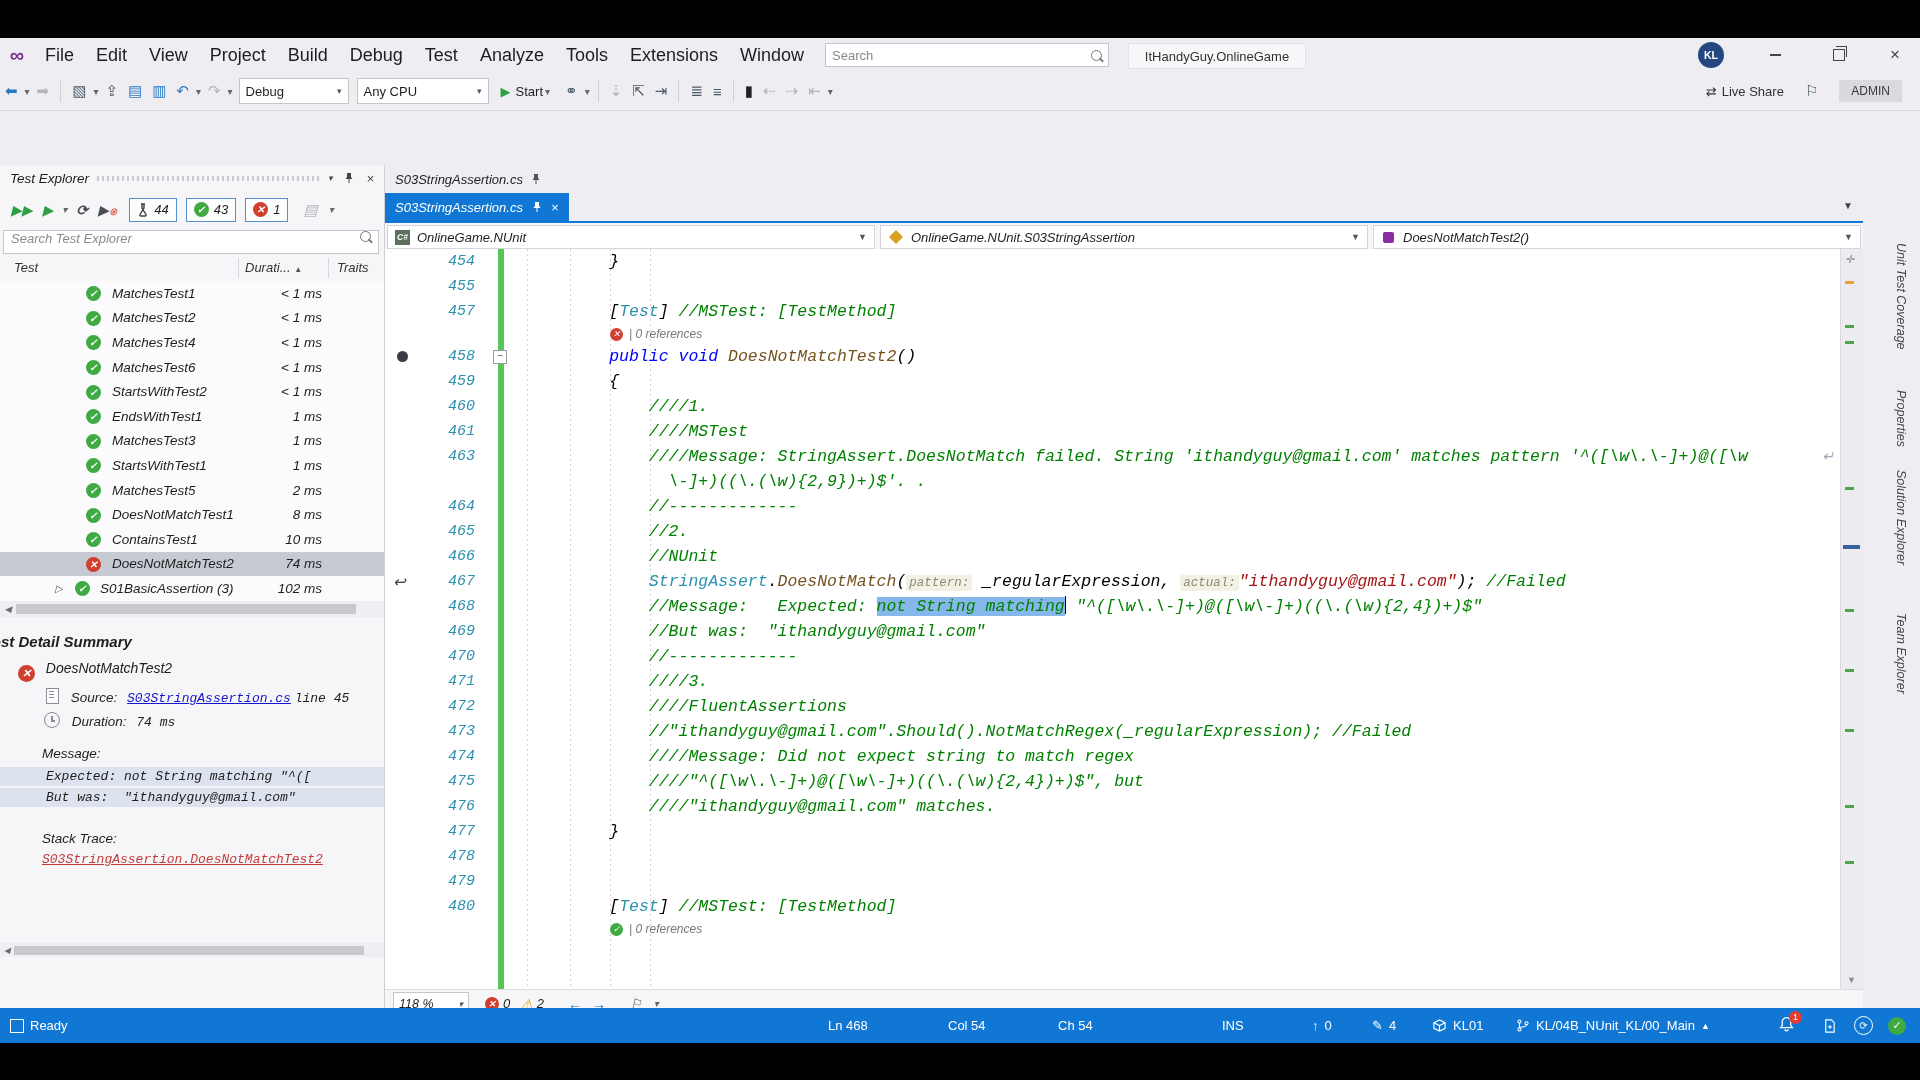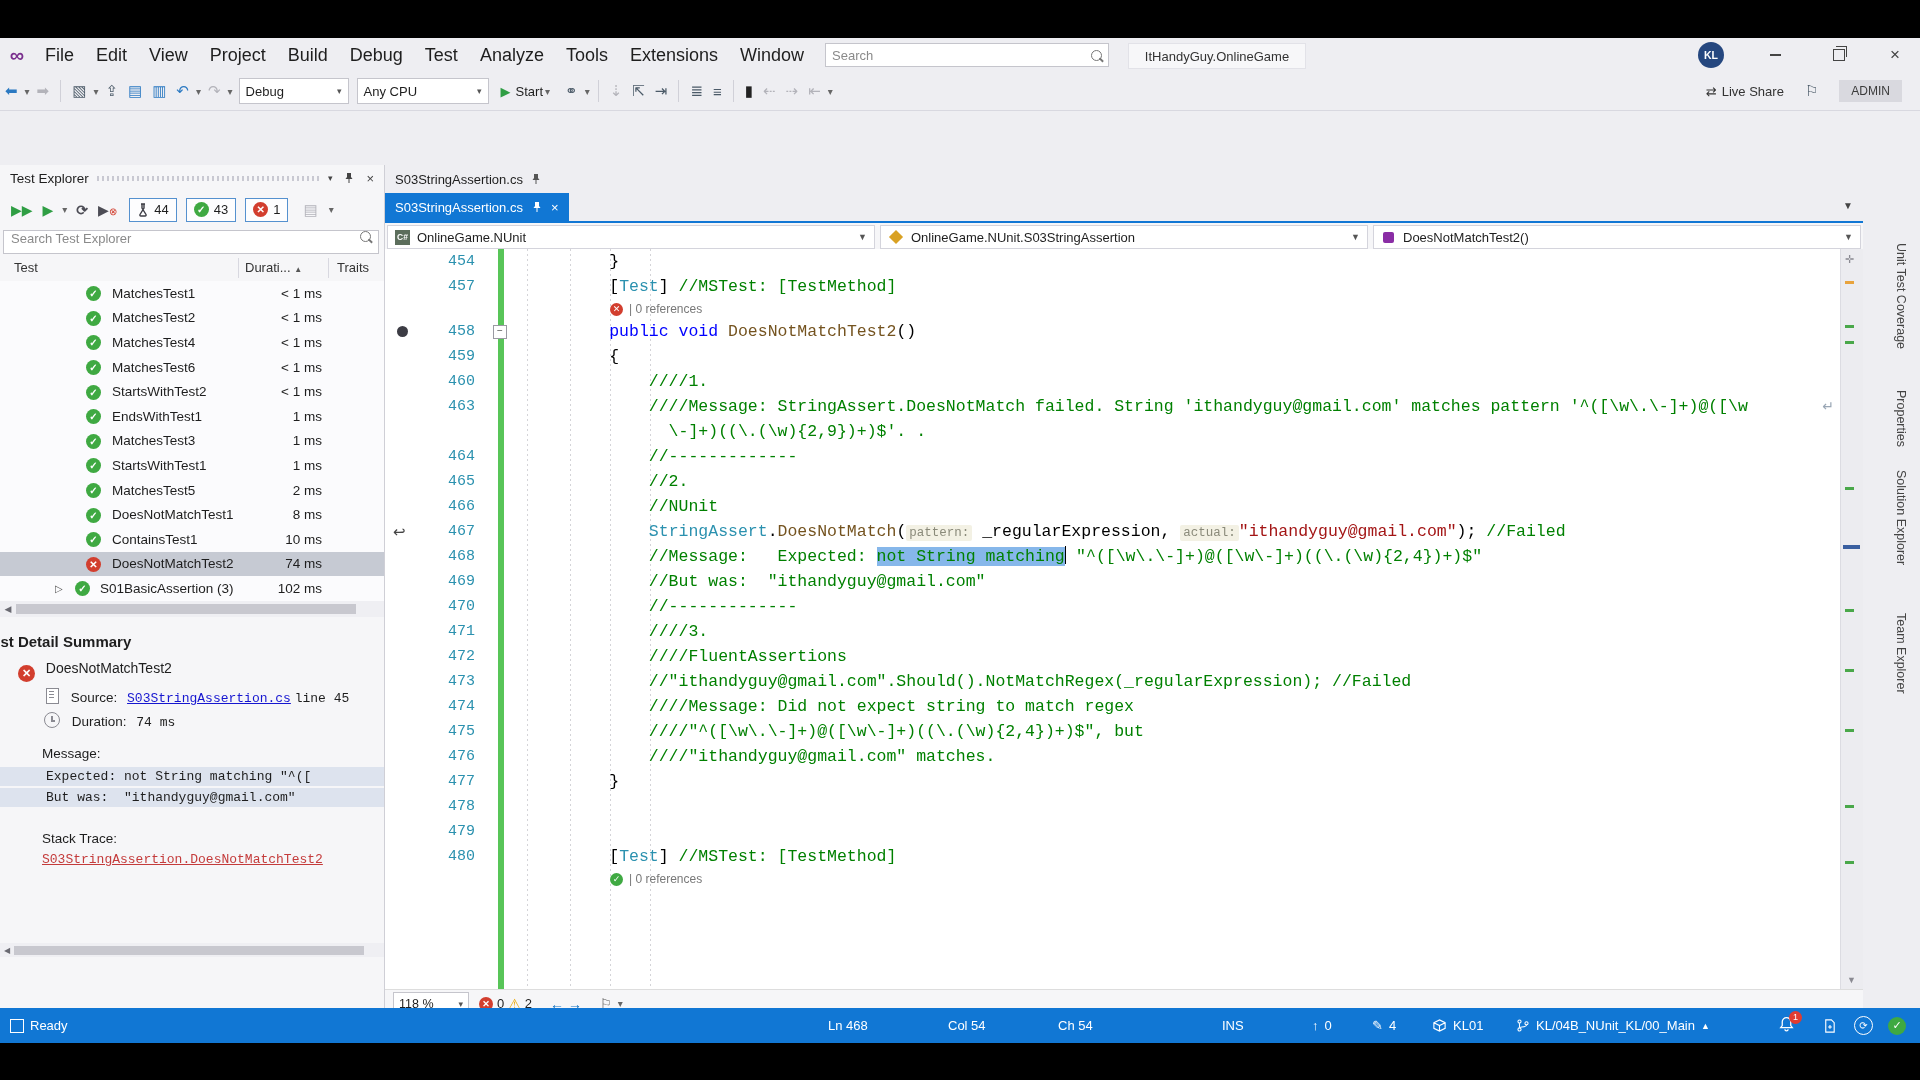--- a/index.html
+++ b/index.html
@@ -32,21 +32,21 @@
   .combo{height:24px;background:#fff;border:1px solid #c5c5cc;display:flex;align-items:center;justify-content:space-between;
          font-size:13px;padding:0 6px;color:#1e1e1e;margin:0 4px;}
   .combo .car{font-size:9px;color:#555;margin-left:10px;}
   .startbtn{display:flex;align-items:center;font-size:13px;color:#1e1e1e;padding:0 8px;}
   .startbtn .play{color:#2f9e44;font-size:13px;margin-right:5px;}
   .tb-right{position:absolute;right:18px;top:0;height:38px;display:flex;align-items:center;gap:16px;}
   .liveshare{display:flex;align-items:center;gap:5px;font-size:13px;color:#333;}
   .adminchip{background:#d9d9df;color:#3b3b3b;font-size:12px;padding:4px 12px;}
 
   
-  .main{position:absolute;left:0;top:73px;width:1920px;height:905px;}
+  .main{position:absolute;left:0;top:73px;width:1920px;height:905px;font-style:italic;}
 
   
   .lpanel{position:absolute;left:0;top:54px;width:384px;height:851px;background:#f6f6f8;border-right:1px solid #cfcfd6;overflow:hidden;}
   .lp-title{position:absolute;left:0;top:0;width:100%;height:26px;display:flex;align-items:center;font-size:13.5px;padding-left:10px;box-sizing:border-box;}
   .lp-grip{flex:1;height:5px;margin:0 8px;background-image:repeating-linear-gradient(90deg,#c9c9d2 0 2px,transparent 2px 5px);}
   .lp-title-ico{display:flex;gap:12px;padding-right:10px;color:#444;font-size:12px;align-items:center;}
   .lp-toolbar{position:absolute;left:0;top:26px;width:100%;height:37px;display:flex;align-items:center;padding-left:8px;box-sizing:border-box;gap:4px;}
   .runico{font-size:14px;color:#2f9e44;padding:0 3px;}
   .runico.dark{color:#4c4c55;}
   .chip{display:flex;align-items:center;gap:5px;border:1px solid #5591cf;background:#fdfdfe;height:22px;padding:0 7px;font-size:13px;margin-left:5px;}
@@ -121,21 +121,21 @@
   .caretbar{display:inline-block;width:1.5px;height:18px;background:#000;vertical-align:-3px;}
   .wrapmark{position:absolute;right:28px;top:0;color:#9aa7b5;font-size:14px;}
 
   
   .escroll{position:absolute;right:0;top:84px;width:22px;height:740px;background:#ececf0;border-left:1px solid #dcdce2;}
   .emark{position:absolute;left:4px;width:9px;height:3px;}
   .esplit{position:absolute;left:4px;top:4px;color:#8a8a92;font-size:11px;}
   .ethumb{position:absolute;left:2px;width:17px;height:4px;background:#3a5fa0;}
 
   
-  .ebottom{position:absolute;left:0;top:824px;width:100%;height:27px;background:#f6f6f8;border-top:1px solid #ddd;display:flex;align-items:center;font-size:13px;gap:4px;}
+  .ebottom{position:absolute;left:0;top:824px;width:100%;height:27px;background:#f6f6f8;border-top:1px solid #ddd;display:flex;align-items:center;font-size:13px;gap:10px;}
   .zoombox{width:64px;height:21px;background:#fff;border:1px solid #c5c5cc;margin-left:8px;display:flex;align-items:center;justify-content:space-between;padding:0 5px;font-size:12.5px;}
   .errico{display:inline-flex;width:14px;height:14px;border-radius:50%;background:#d23e2e;color:#fff;font-size:9px;align-items:center;justify-content:center;font-weight:bold;}
   .warnico{color:#e9a700;font-size:14px;}
   .navarr{color:#0e70c0;font-size:14px;}
 
   
   .rstrip{position:absolute;right:0;top:54px;width:36px;height:851px;background:#eeeef2;}
   .rtab{writing-mode:vertical-rl;font-size:12.5px;color:#444;position:absolute;left:10px;white-space:nowrap;}
 
   
@@ -452,20 +452,27 @@
           <div id="code-rows">
               <div class="crow">
                 <div class="gm"></div>
                 <div class="lnum">454</div>
                 <div class="tkcol"></div>
                 <div class="fdcol"></div>
                 <div class="ctext"><span class="pl">        }</span></div>
               </div>
               <div class="crow">
                 <div class="gm"></div>
+                <div class="lnum">455</div>
+                <div class="tkcol"></div>
+                <div class="fdcol"></div>
+                <div class="ctext"></div>
+              </div>
+              <div class="crow">
+                <div class="gm"></div>
                 <div class="lnum">457</div>
                 <div class="tkcol"></div>
                 <div class="fdcol"></div>
                 <div class="ctext"><span class="pl">        [</span><span class="ty">Test</span><span class="pl">] </span><span class="cm">//MSTest: [TestMethod]</span></div>
               </div>
               <div class="crow lensrow">
                 <div class="gm"></div>
                 <div class="lnum"></div>
                 <div class="tkcol"></div>
                 <div class="fdcol"></div>
@@ -491,20 +498,27 @@
                 <div class="tkcol"></div>
                 <div class="fdcol"></div>
                 <div class="ctext"><span class="pl">        {</span></div>
               </div>
               <div class="crow">
                 <div class="gm"></div>
                 <div class="lnum">460</div>
                 <div class="tkcol"></div>
                 <div class="fdcol"></div>
                 <div class="ctext"><span class="cm">            ////1.</span></div>
+              </div>
+              <div class="crow">
+                <div class="gm"></div>
+                <div class="lnum">461</div>
+                <div class="tkcol"></div>
+                <div class="fdcol"></div>
+                <div class="ctext"><span class="cm">            ////MSTest</span></div>
               </div>
               <div class="crow">
                 <div class="gm"></div>
                 <div class="lnum">463</div>
                 <div class="tkcol"></div>
                 <div class="fdcol"></div>
                 <div class="ctext"><span class="cm">            ////Message: StringAssert.DoesNotMatch failed. String 'ithandyguy@gmail.com' matches pattern '^([\w\.\-]+)@([\w</span></div>
                 <span class="wrapmark">↵</span>
               </div>
               <div class="crow">

